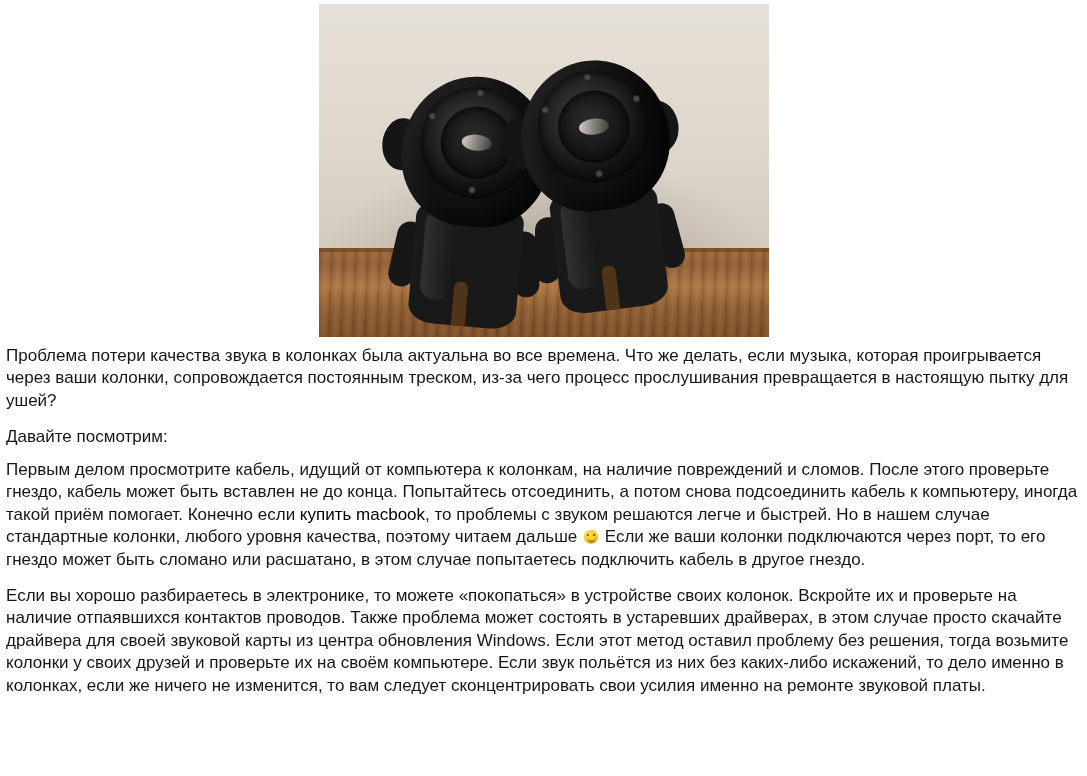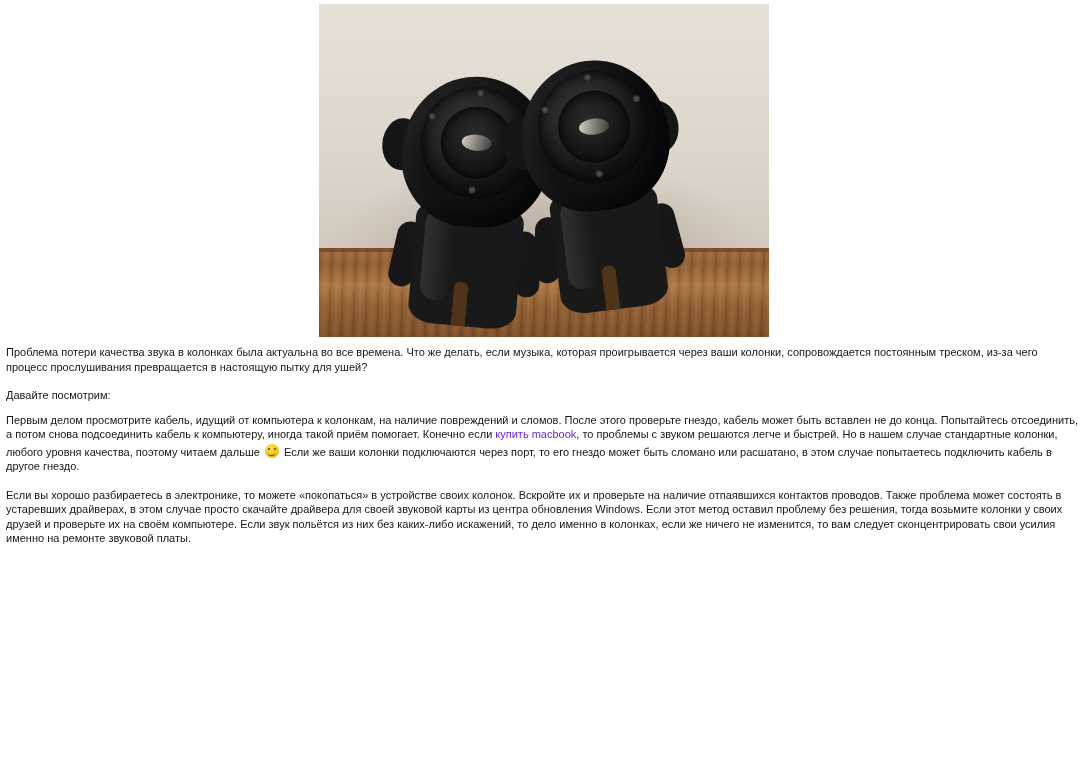--- a/index.html
+++ b/index.html
@@ -159,32 +159,32 @@
     border-radius: 50%;
     background: #4a4a4a;
     box-shadow: inset 0 0 2px #000;
   }
   .tilt-r { transform: rotate(-7deg); }
   .tilt-l { transform: rotate(5deg); }
 
   
   .article {
     padding: 8px 6px 0 6px;
-    font-size: 11px;
+    font-size: 17px;
     line-height: 1.32;
     color: #161616;
   }
   .article p {
     margin: 0 0 14px 0;
   }
   .article p.tight {
     margin-bottom: 10px;
   }
   .article a {
-    color: #6d28d9;
+    color: #000000;
     text-decoration: none;
   }
   .emoji {
     display: inline-block;
     width: 14px; height: 14px;
     border-radius: 50%;
     background: radial-gradient(circle at 38% 32%, #ffe14d 0%, #f5c21b 60%, #d79d05 100%);
     position: relative;
     top: 2px;
     margin: 0 2px;

